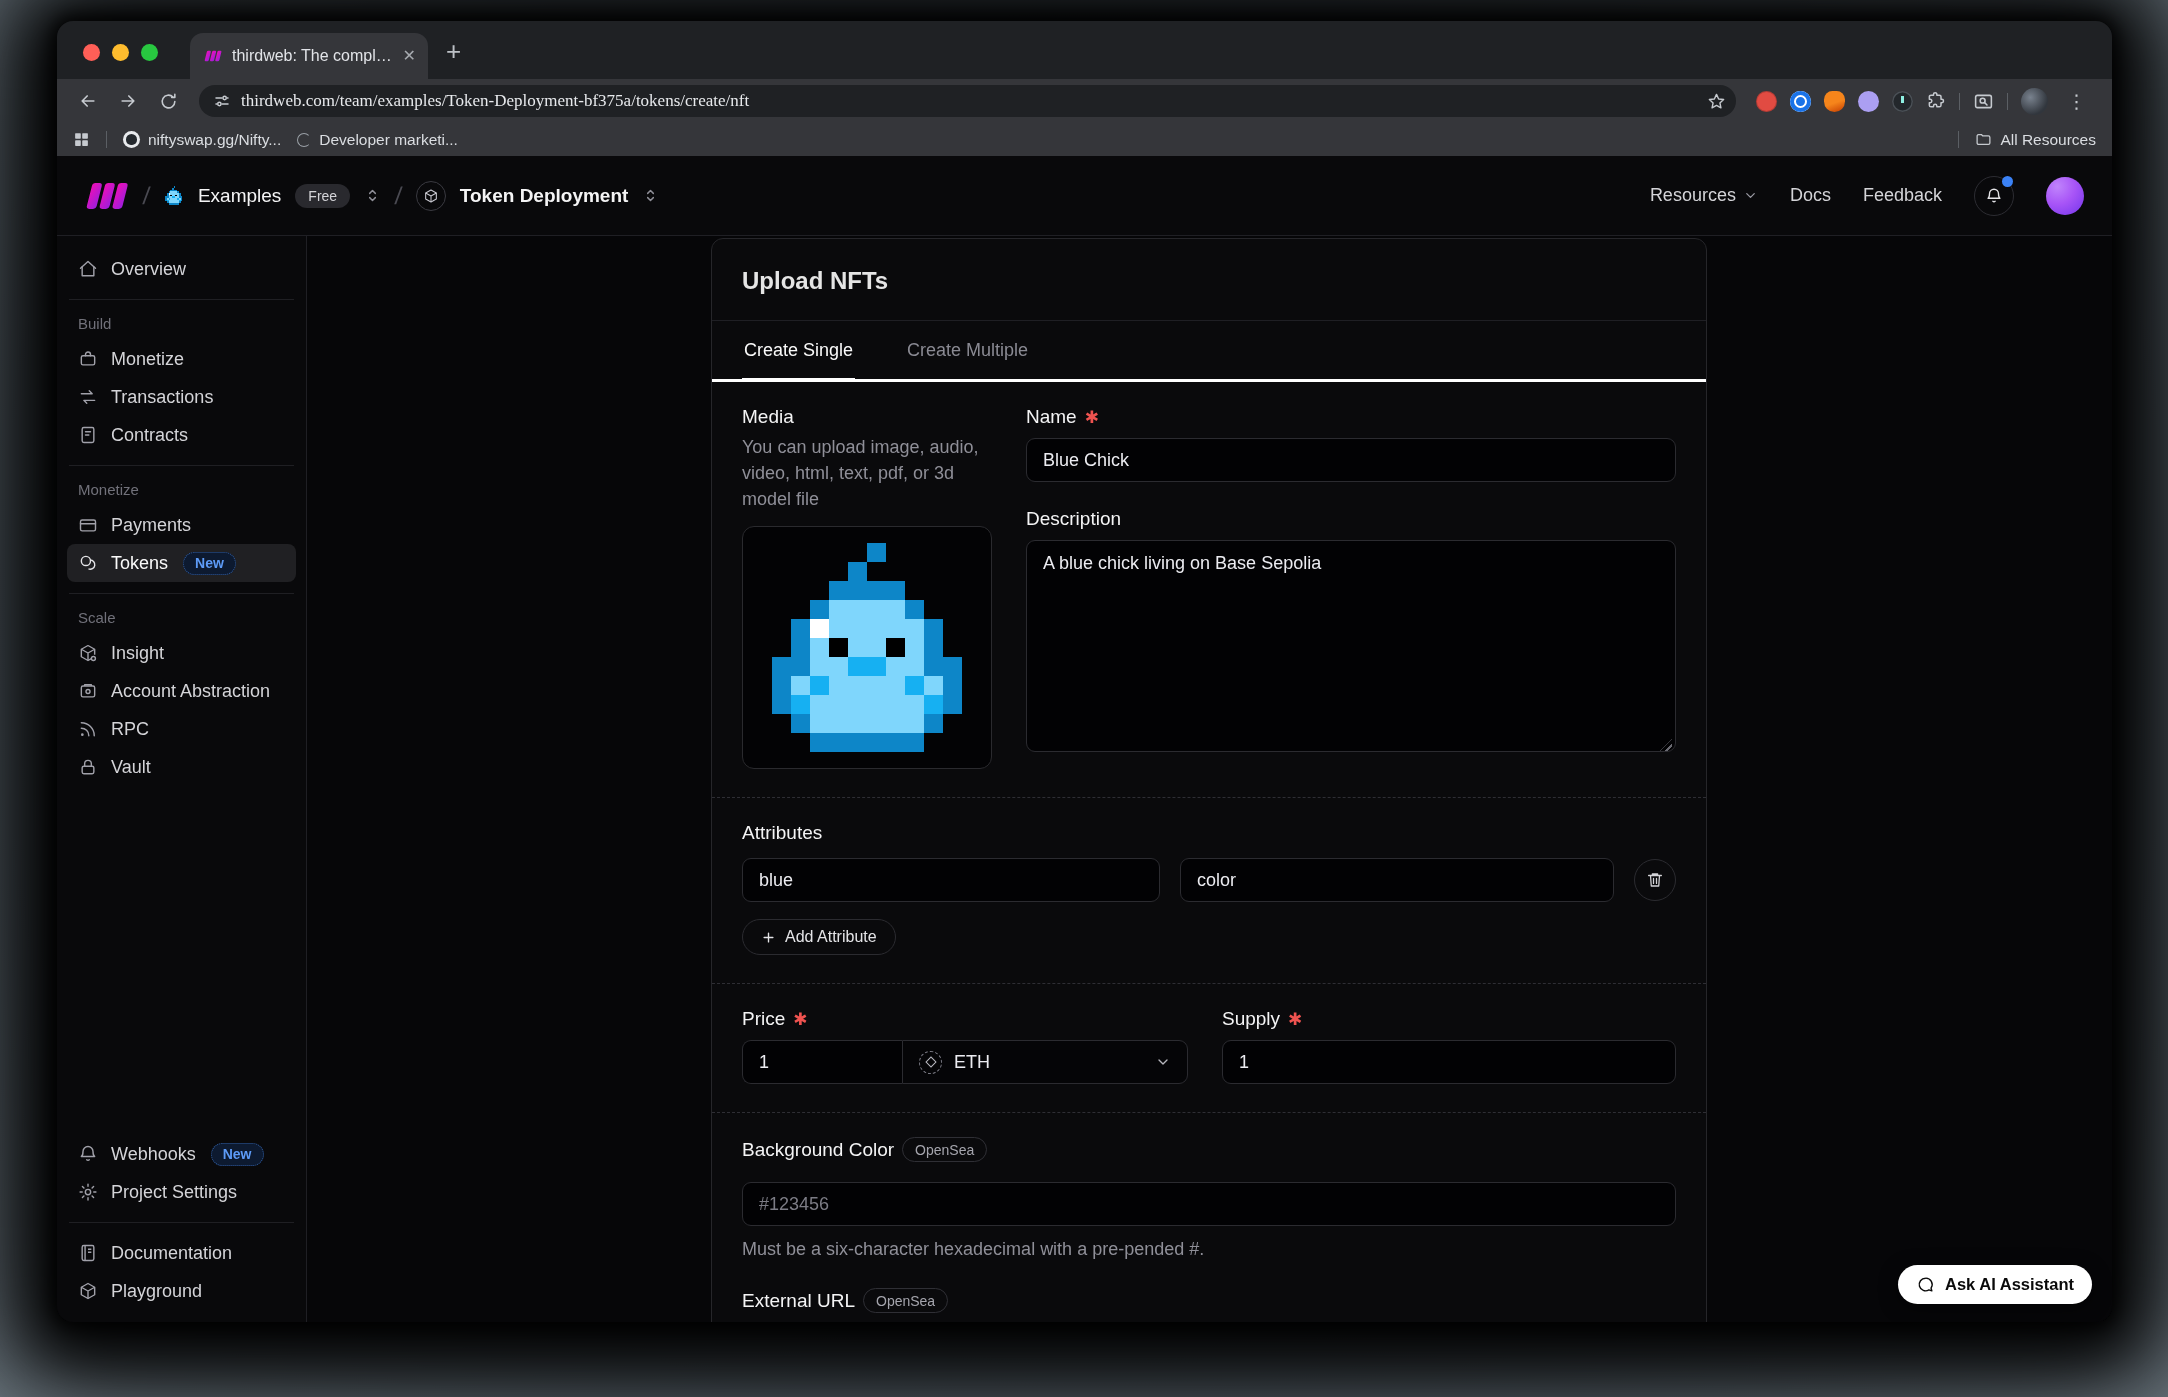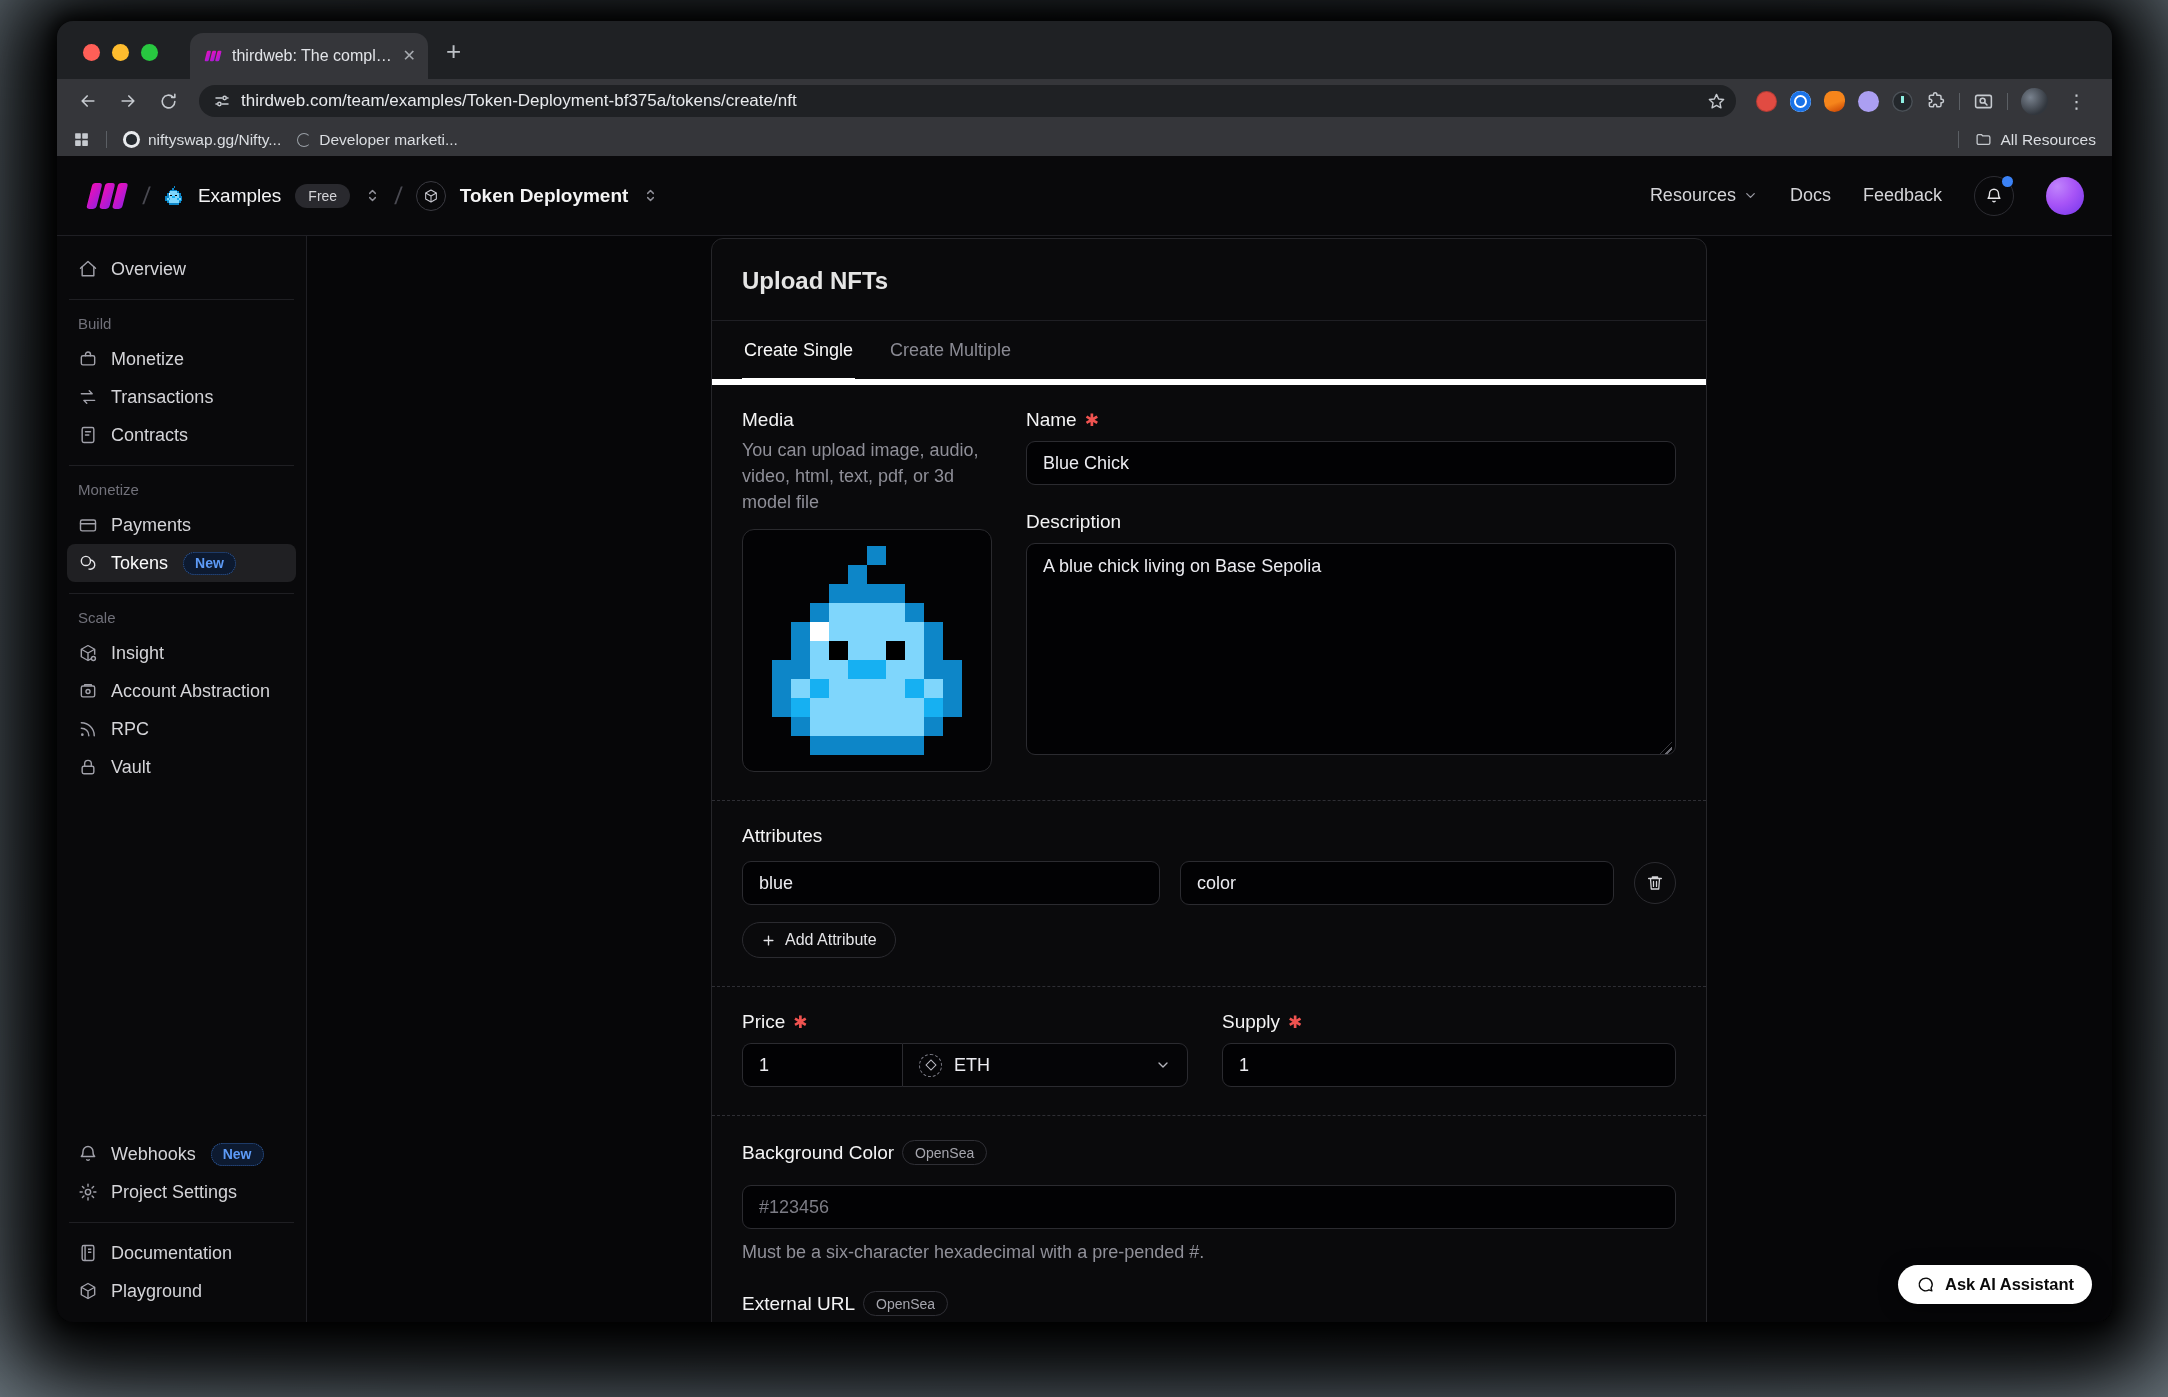--- a/index.html
+++ b/index.html
@@ -25,21 +25,21 @@
   .l-close{ background:#ff5f57; } .l-min{ background:#febc2e; } .l-zoom{ background:#28c840; }
   .tab {
     margin-left:32px; width:238px; height:46px; background:#35363a;
     border-radius:13px 13px 0 0; display:flex; align-items:center; gap:10px; padding:0 12px 0 14px;
   }
   .tab-title { flex:1; color:#e2e4e8; font-size:16px; white-space:nowrap; overflow:hidden; text-overflow:ellipsis; }
   .tab-close { color:#a7abb0; font-size:16px; line-height:1; cursor:default; }
   .newtab { color:#bdc1c6; font-size:26px; font-weight:300; margin:0 0 12px 18px; }
 
   
-  .toolbar { height:44px; background:#35363a; display:flex; align-items:center; padding:16px 14px; gap:6px; }
+  .toolbar { height:44px; background:#35363a; display:flex; align-items:center; padding:16px 14px; gap:6px;font-family:Liberation Serif, serif; }
   .tb-ic { width:34px; height:34px; display:flex; align-items:center; justify-content:center; color:#c6cacf; }
   .urlbar {
     flex:1; height:32px; background:#1f2124; border-radius:16px; margin:0 8px;
     display:flex; align-items:center; padding:0 6px 0 14px; gap:10px;
   }
   .url-text { flex:1; color:#e8eaed; font-size:17px; white-space:nowrap; overflow:hidden; }
   .ext { display:flex; align-items:center; gap:13px; padding:0 6px; }
   .ext-dot { width:21px; height:21px; border-radius:50%; }
   .e1{ background:#e14b42; box-shadow:inset 0 0 0 1px rgba(0,0,0,.2); }
   .e2{ background:#1a73e8; box-shadow:inset 0 0 0 4px #1a73e8, inset 0 0 0 6px #fff; }
@@ -90,21 +90,21 @@
   .badge-new { margin-left:2px; color:#5d9bf7; font-size:14px; font-weight:700; background:#0d1a30; border:1px dotted #2f5b9e; border-radius:999px; padding:2.5px 11px; }
   .side-bottom { margin-top:auto; }
 
   
   .main { flex:1; position:relative; background:#060608; overflow:hidden; }
 
   .card { position:absolute; left:404px; top:2px; width:996px; height:1210px;
           background:#0a0a0c; border:1px solid #26262a; border-radius:12px; }
   .card-h { padding:28px 30px 25px; }
   .card-title { color:#e5e5e5; font-size:24px; font-weight:700; }
-  .tabs { border-top:1px solid #1f1f24; border-bottom:6px solid #ffffff; padding:0 30px; display:flex; gap:33px; }
+  .tabs { border-top:1px solid #1f1f24; border-bottom:3px solid #ffffff; padding:0 30px; display:flex; gap:50px; }
   .ftab { padding:19px 2px 17px; font-size:18px; color:#8a8a93; border-bottom:2px solid transparent; margin-bottom:-1px; }
   .ftab.active { color:#fafafa; border-bottom-color:#fff; }
 
   .sec { padding:24px 30px 28px; border-bottom:1px dashed #2e2e34; }
   .flabel { color:#f4f4f5; font-size:19px; font-weight:500; display:flex; align-items:center; gap:8px; }
   .req { color:#ef5350; font-size:17px; }
   .helper { color:#8f8f98; font-size:18px; line-height:1.45; }
   .tinput, .tarea, .sel {
     width:100%; background:#020204; border:1px solid #2b2b30; border-radius:9px;
     color:#ececf1; font-size:18px; font-family:"Liberation Sans",sans-serif; outline:none;

